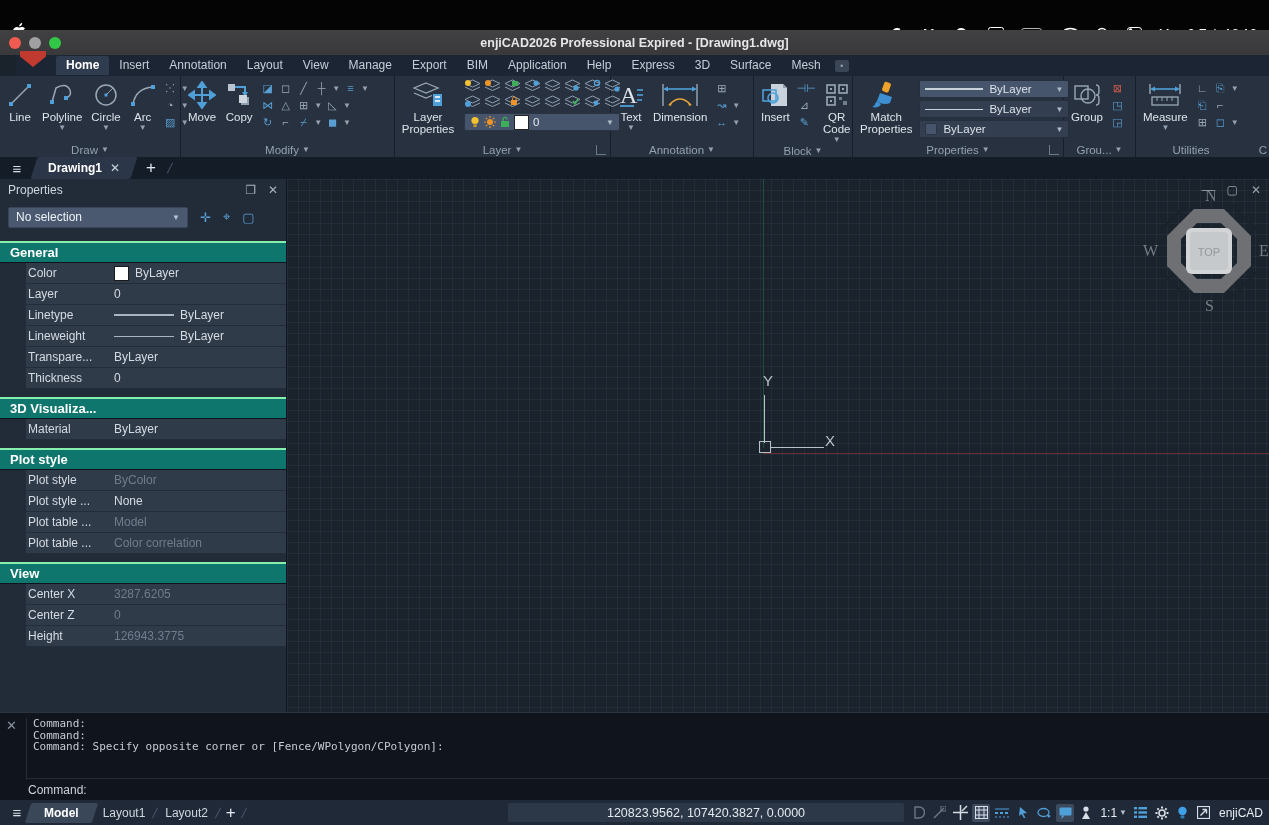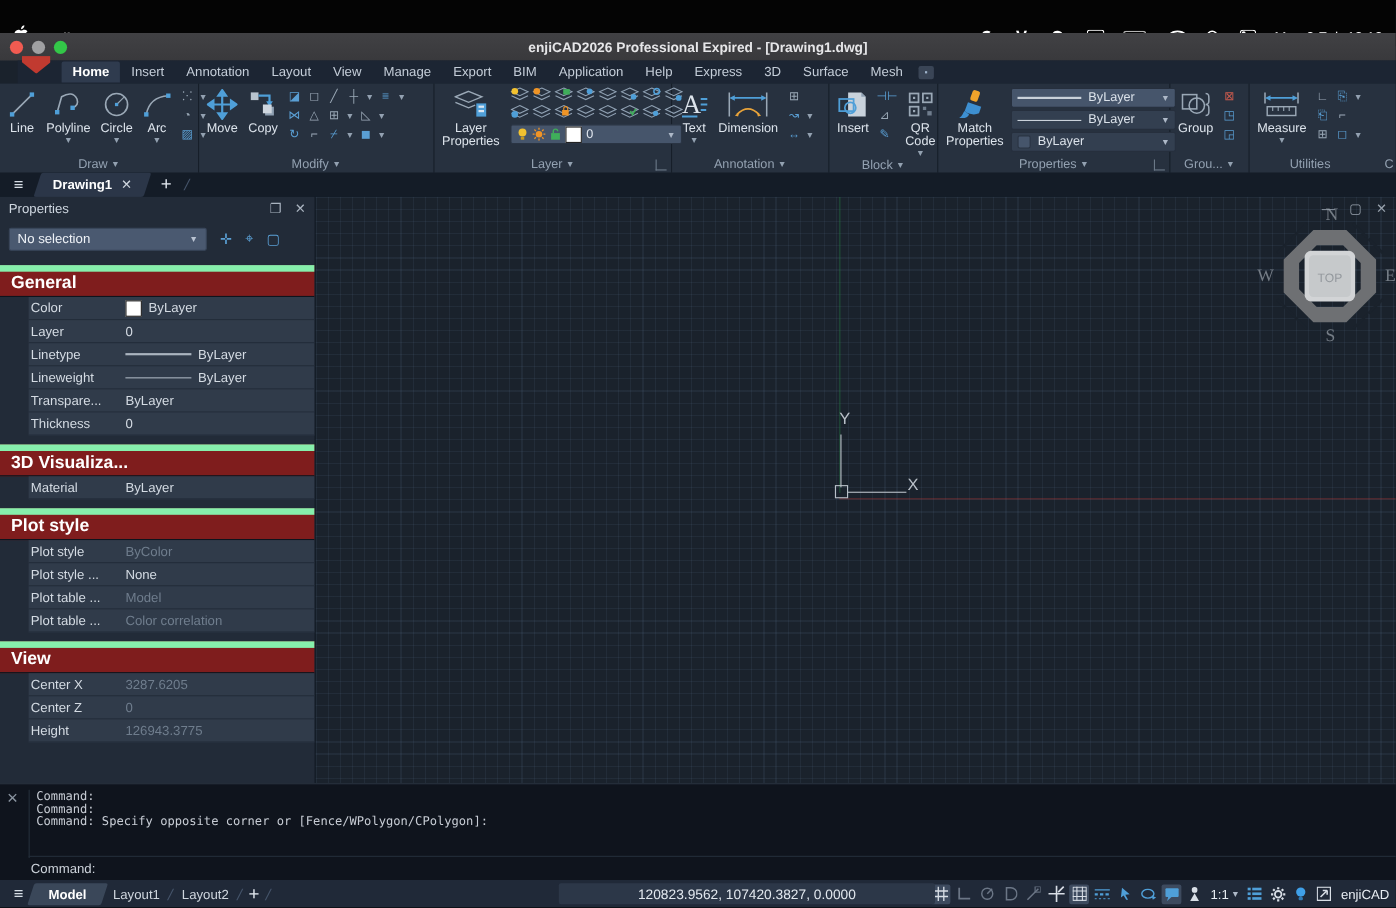--- a/index.html
+++ b/index.html
@@ -82,22 +82,22 @@
   .panel{width:287px;background:#222b38;border-right:1px solid #101722;box-sizing:border-box;
     display:flex;flex-direction:column;overflow:hidden;}
   .phead{height:22px;display:flex;align-items:center;padding:0 8px;color:#cfd7e0;font-size:12px;}
   .phead .pic{margin-left:auto;display:flex;gap:12px;color:#aab4c0;font-size:12px;}
   .ptools{height:32px;display:flex;align-items:center;padding:0 8px;gap:12px;}
   .psel{width:180px;height:21px;background:#4a5970;border:1px solid #39465a;border-radius:2px;
     display:flex;align-items:center;padding:0 7px;color:#eef2f7;font-size:12px;box-sizing:border-box;}
   .psel .cc{margin-left:auto;color:#b9c3d2;font-size:8px;}
   .pti{color:#5a9fd4;font-size:13px;}
   .sect{margin-top:8px;}
-  .sect-h{background:#7f1d1d;border-top:6px solid #86efac;border-bottom:1px solid #0e141d;
-    color:#fff;font-weight:bold;font-size:16px;padding:2px 0 2px 10px;}
+  .sect-h{background:#0f766e;border-top:2px solid #86efac;border-bottom:1px solid #0e141d;
+    color:#fff;font-weight:bold;font-size:13px;padding:2px 0 2px 10px;}
   .prow{display:flex;height:20px;align-items:center;border-bottom:1px solid #232d3a;
     background:#303b4a;margin-left:26px;font-size:12px;}
   .prow .pl{flex:0 0 86px;color:#d4dbe3;padding-left:2px;white-space:nowrap;overflow:hidden;}
   .prow .pv{color:#d4dbe3;display:flex;align-items:center;gap:6px;white-space:nowrap;}
   .prow .pv.dim{color:#6f7d8d;}
   .prow .sw{width:13px;height:13px;background:#fff;border:1px solid #1a1a1a;}
   .prow .ln{width:60px;height:2px;background:#aab4bf;}
 
   
   .canvas{position:relative;flex:1;background:#1a222c;overflow:hidden;
@@ -124,21 +124,21 @@
     padding:4px 0 0 2px;color:#cdd3db;font-size:12px;}
 
   
   .status{position:absolute;top:800px;left:0;right:0;height:25px;background:#202938;
     display:flex;align-items:center;padding:0 6px;box-sizing:border-box;}
   .stab{position:relative;height:20px;display:flex;align-items:center;padding:0 16px;
     color:#fff;font-size:12px;font-weight:bold;}
   .stab::before{content:"";position:absolute;inset:0;background:#3a4759;transform:skewX(-18deg);border-radius:2px;}
   .stab span{position:relative;}
   .slabel{color:#cfd6de;font-size:12px;padding:0 8px;}
-  .coords{position:absolute;left:508px;top:3px;width:342px;height:19px;background:#2c3748;border-radius:2px;
+  .coords{position:absolute;left:508px;top:3px;width:396px;height:19px;background:#2c3748;border-radius:2px;
     display:flex;align-items:center;justify-content:center;color:#e2e8ef;font-size:12.5px;}
   .sright{margin-left:auto;display:flex;align-items:center;gap:3px;justify-content:space-between;}
   .si{width:18px;height:18px;display:flex;align-items:center;justify-content:center;border-radius:2px;}
   .si.on{background:#3d4a5e;}
   .sscale{color:#e8edf3;font-size:12px;display:flex;align-items:center;gap:2px;padding:0 2px;}
   .sbrand{color:#e8edf3;font-size:12px;margin-left:3px;}
 </style>
 </head>
 <body>
 

